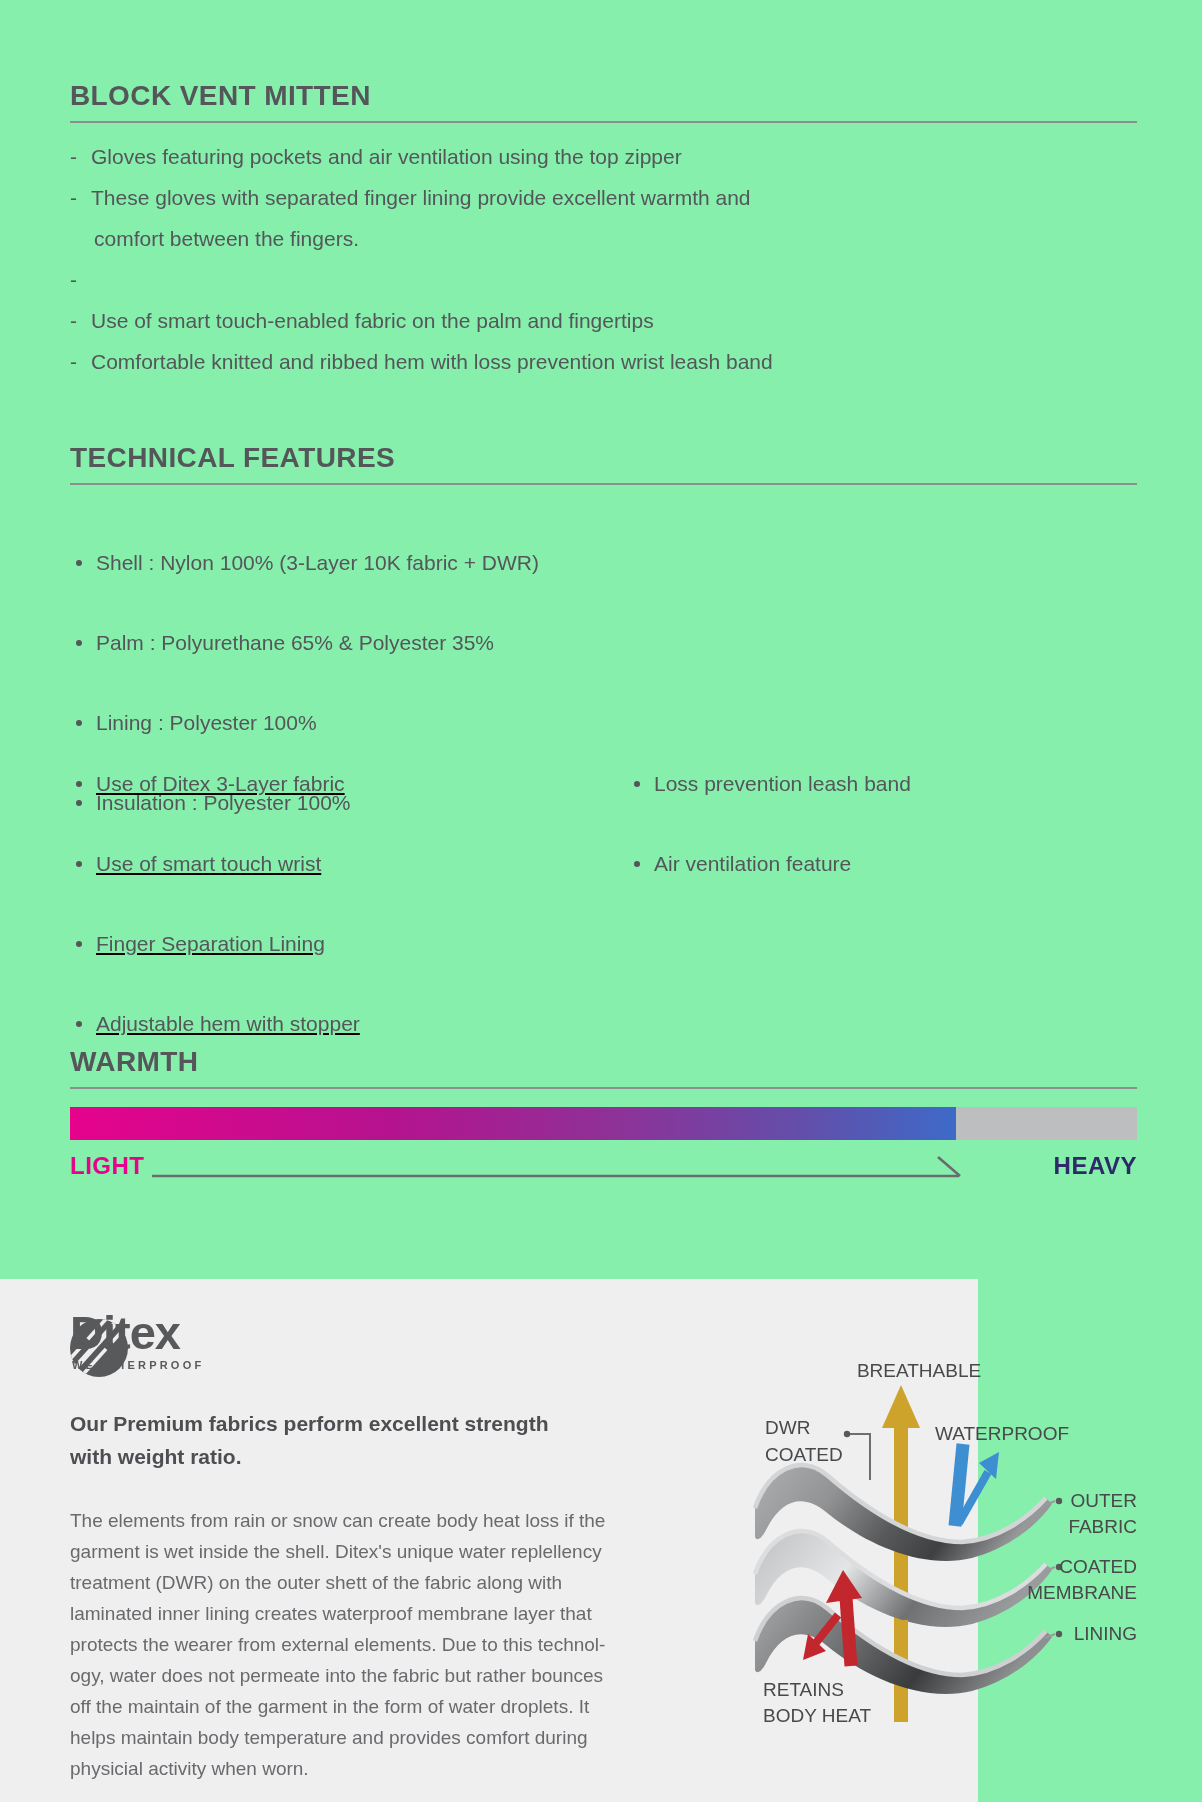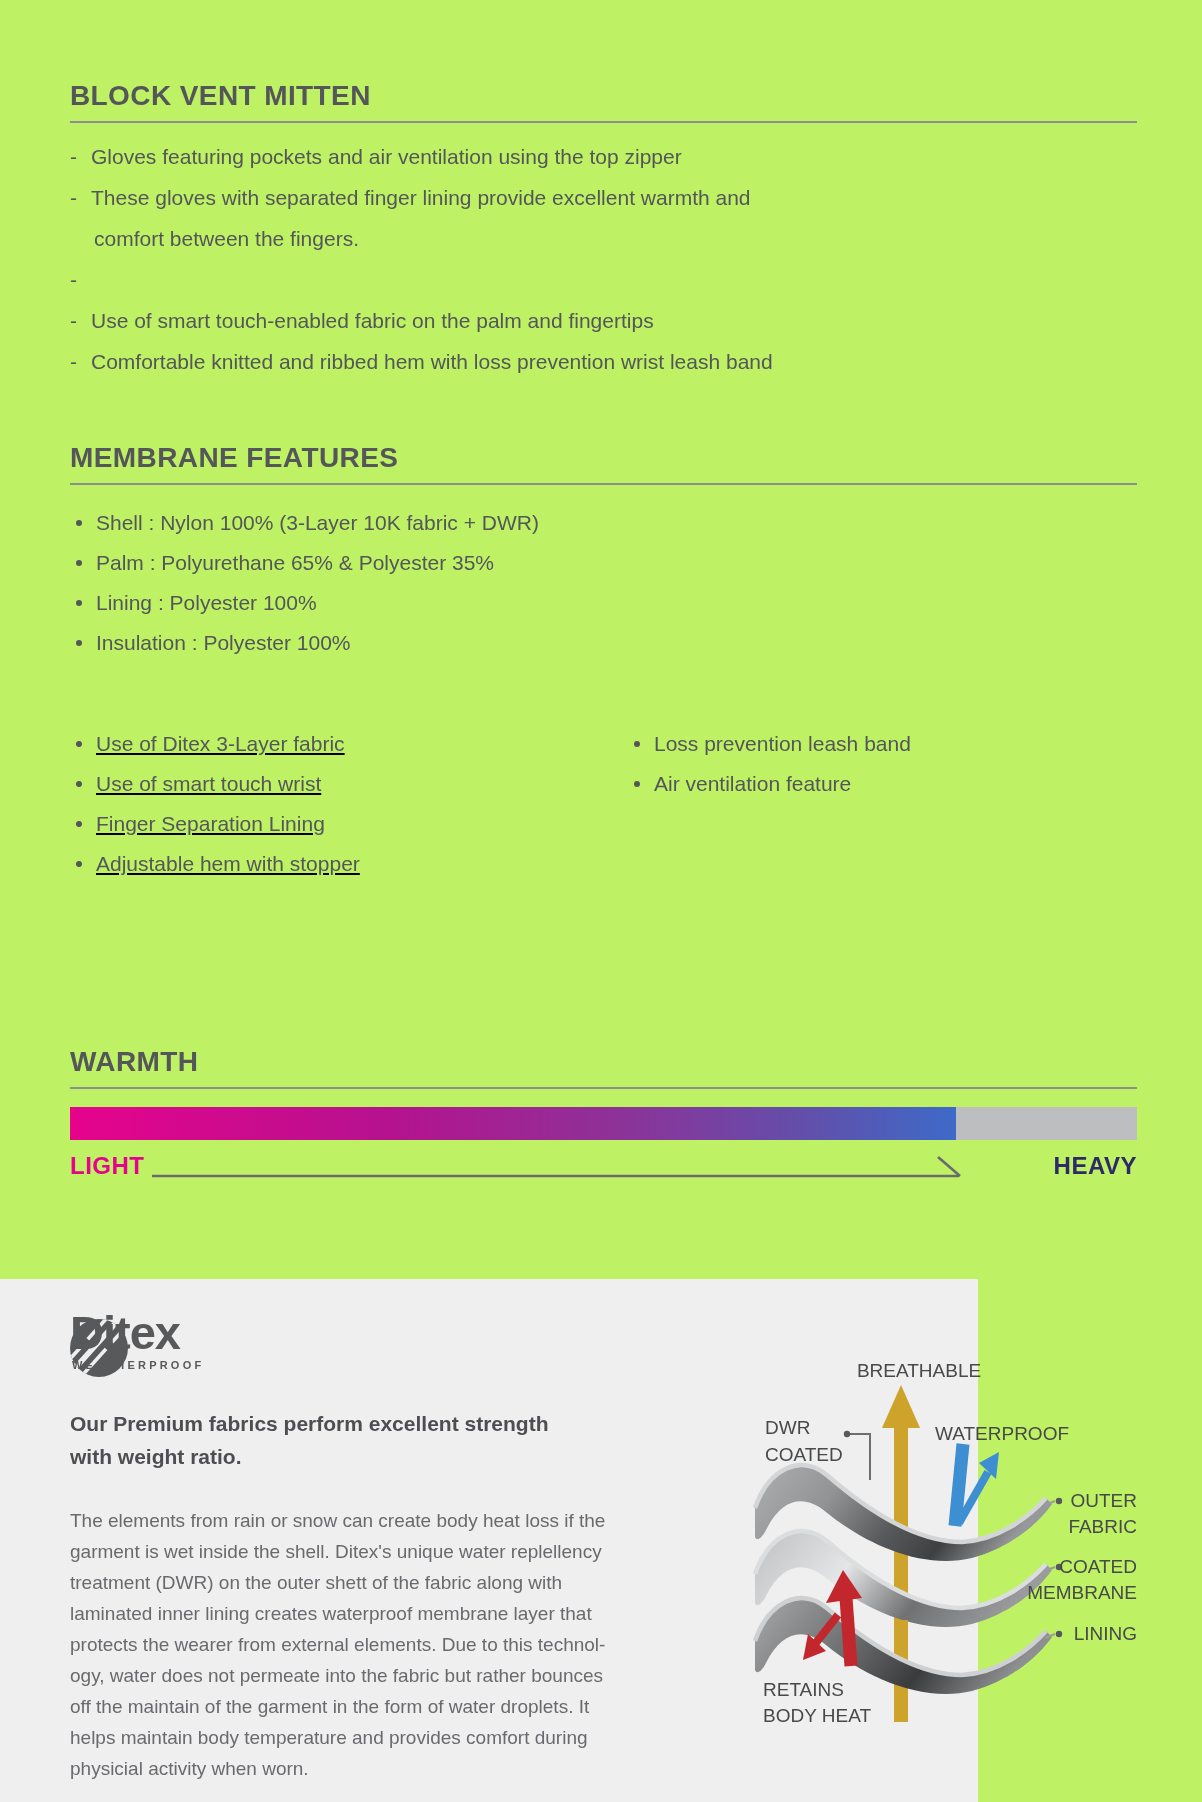--- a/index.html
+++ b/index.html
@@ -1,27 +1,27 @@
 <!DOCTYPE html>
 <html><head>
 <meta charset="utf-8">
 <style>
   html,body{margin:0;padding:0;background:#ffffff;}
-  .page{position:relative;width:1202px;height:1802px;background:#bef264;
+  .page{position:relative;width:1202px;height:1802px;background:#86efac;
         font-family:"Liberation Sans",sans-serif;overflow:hidden;}
   .sec{position:absolute;left:70px;right:65px;}
   .hd{font-size:28px;font-weight:bold;color:#54565A;letter-spacing:.4px;}
   .rule{height:2px;background:#8C8E90;margin-top:9px;}
   
   .iline{position:relative;padding-left:21px;height:41px;line-height:41px;
          font-size:21px;color:#54565A;}
   .pfx{position:absolute;left:0;top:0;}
   
   .mline{position:relative;padding-left:26px;height:40px;line-height:40px;
-         font-size:21px;color:#54565A;}
+         font-size:21px;color:#54565A;margin-top:40px;}
   .dot{position:absolute;left:6px;top:17px;width:6px;height:6px;border-radius:50%;
        background:#54565A;}
   .cols{position:absolute;left:70px;right:65px;}
   .colR{position:absolute;left:558px;top:0;}
   
   .bar{position:absolute;left:70px;top:1107px;width:1067px;height:33px;
        background:linear-gradient(90deg,#E6038C 0%,#B5128F 30%,#8C3398 52%,
                   #5F51AC 70%,#3E6AC8 83%,#BDBEC0 83%,#BDBEC0 100%);}
   .lightlbl{position:absolute;left:70px;top:1152px;font-size:24px;font-weight:bold;
             color:#E6038C;letter-spacing:.5px;}
@@ -54,21 +54,21 @@
   <div class="sec" style="top:136px;">
     <div class="iline"><span class="pfx">-</span><span>Gloves featuring pockets and air ventilation using the top zipper</span></div>
     <div class="iline"><span class="pfx">-</span><span>These gloves with separated finger lining  provide excellent warmth and</span></div>
     <div class="iline" style="padding-left:24px;"><span>comfort between the fingers.</span></div>
     <div class="iline"><span class="pfx">-</span></div>
     <div class="iline"><span class="pfx">-</span><span>Use of smart touch-enabled fabric on the palm and fingertips</span></div>
     <div class="iline"><span class="pfx">-</span><span>Comfortable knitted and ribbed hem with loss prevention wrist leash band</span></div>
   </div>
 
   <div class="sec" style="top:442px;">
-    <div class="hd">MEMBRANE FEATURES</div>
+    <div class="hd">TECHNICAL FEATURES</div>
     <div class="rule"></div>
   </div>
   <div class="sec" style="top:503px;">
     <div class="mline"><span class="dot"></span><span>Shell : Nylon 100% (3-Layer 10K fabric + DWR)</span></div>
     <div class="mline"><span class="dot"></span><span>Palm : Polyurethane 65% &amp; Polyester 35%</span></div>
     <div class="mline"><span class="dot"></span><span>Lining : Polyester 100%</span></div>
     <div class="mline"><span class="dot"></span><span>Insulation : Polyester 100%</span></div>
   </div>
   <div class="cols" style="top:724px;text-decoration:underline;">
     <div>

